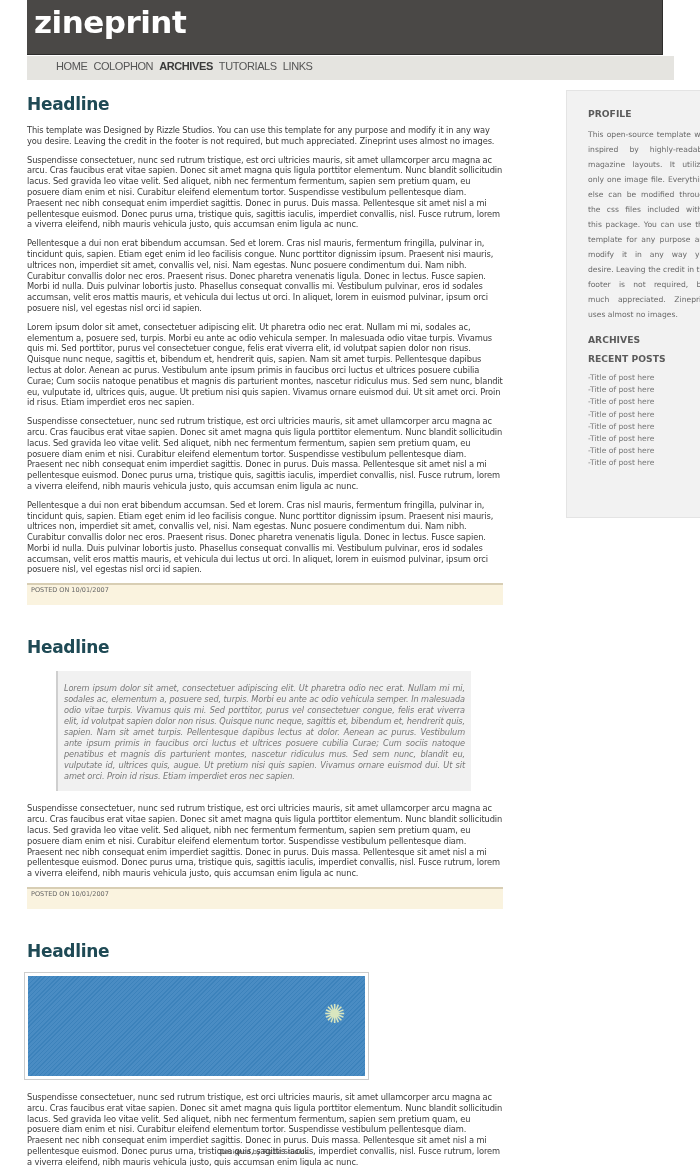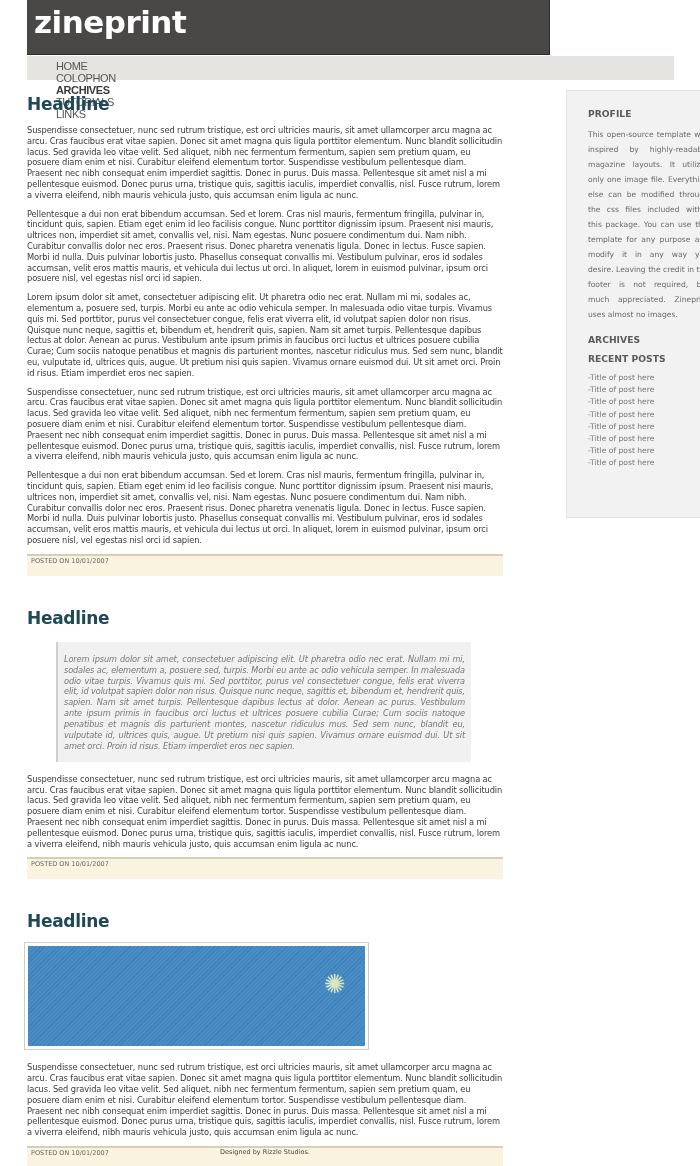--- a/index.html
+++ b/index.html
@@ -1,32 +1,32 @@
 <!DOCTYPE html>
 <html><head>
 <meta charset="utf-8">
 <style>
   * { box-sizing: border-box; margin: 0; padding: 0; }
   html, body { width: 700px; background: #ffffff; }
   body { font-family: "DejaVu Sans", sans-serif; color: #333; }
   .wrap { position: relative; width: 700px; min-height: 1166px; }
   .header {
-    position: absolute; left: 27px; top: 0; width: 523px; height: 55px;
+    position: absolute; left: 27px; top: 0; width: 636px; height: 55px;
     background: #4a4846; border-right: 1px solid #2e2d2c; border-bottom: 1px solid #2e2d2c;
   }
   .logo {
     position: absolute; left: 7px; top: 4px;
     font-family: "DejaVu Sans", sans-serif; font-weight: bold;
     font-size: 31px; color: #ffffff; letter-spacing: -0.5px;
   }
   .nav {
     position: absolute; left: 27px; top: 56px; width: 647px; height: 24px;
     background: #e5e4e0;
   }
-  .nav ul { list-style: none; display: flex; padding-left: 29px; padding-top: 4px; flex-direction: column; }
+  .nav ul { list-style: none; display: flex; padding-left: 29px; padding-top: 4px; }
   .nav li {
     font-family: "Liberation Sans", sans-serif; font-size: 11px; color: #555;
     margin-right: 6px; letter-spacing: -0.4px; cursor: pointer; text-transform: uppercase;
   }
   .nav li.active { font-weight: bold; color: #3a3a3a; }
 
   .main { position: absolute; left: 27px; top: 94px; width: 476px; }
   .post { margin-bottom: 32px; }
   .post h2 {
     font-family: "DejaVu Sans", sans-serif; font-size: 17px; font-weight: bold;
@@ -99,20 +99,21 @@
       <li class="active">ARCHIVES</li>
       <li>TUTORIALS</li>
       <li>LINKS</li>
     </ul>
   </div>
 
   <div class="main">
 
     <div class="post">
       <h2>Headline</h2>
+      <p>This template was Designed by Rizzle Studios. You can use this template for any purpose and modify it in any way you desire. Leaving the credit in the footer is not required, but much appreciated. Zineprint uses almost no images.</p>
       <p>Suspendisse consectetuer, nunc sed rutrum tristique, est orci ultricies mauris, sit amet ullamcorper arcu magna ac arcu. Cras faucibus erat vitae sapien. Donec sit amet magna quis ligula porttitor elementum. Nunc blandit sollicitudin lacus. Sed gravida leo vitae velit. Sed aliquet, nibh nec fermentum fermentum, sapien sem pretium quam, eu posuere diam enim et nisi. Curabitur eleifend elementum tortor. Suspendisse vestibulum pellentesque diam. Praesent nec nibh consequat enim imperdiet sagittis. Donec in purus. Duis massa. Pellentesque sit amet nisl a mi pellentesque euismod. Donec purus urna, tristique quis, sagittis iaculis, imperdiet convallis, nisl. Fusce rutrum, lorem a viverra eleifend, nibh mauris vehicula justo, quis accumsan enim ligula ac nunc.</p>
       <p>Pellentesque a dui non erat bibendum accumsan. Sed et lorem. Cras nisl mauris, fermentum fringilla, pulvinar in, tincidunt quis, sapien. Etiam eget enim id leo facilisis congue. Nunc porttitor dignissim ipsum. Praesent nisi mauris, ultrices non, imperdiet sit amet, convallis vel, nisi. Nam egestas. Nunc posuere condimentum dui. Nam nibh. Curabitur convallis dolor nec eros. Praesent risus. Donec pharetra venenatis ligula. Donec in lectus. Fusce sapien. Morbi id nulla. Duis pulvinar lobortis justo. Phasellus consequat convallis mi. Vestibulum pulvinar, eros id sodales accumsan, velit eros mattis mauris, et vehicula dui lectus ut orci. In aliquet, lorem in euismod pulvinar, ipsum orci posuere nisl, vel egestas nisl orci id sapien.</p>
       <p>Lorem ipsum dolor sit amet, consectetuer adipiscing elit. Ut pharetra odio nec erat. Nullam mi mi, sodales ac, elementum a, posuere sed, turpis. Morbi eu ante ac odio vehicula semper. In malesuada odio vitae turpis. Vivamus quis mi. Sed porttitor, purus vel consectetuer congue, felis erat viverra elit, id volutpat sapien dolor non risus. Quisque nunc neque, sagittis et, bibendum et, hendrerit quis, sapien. Nam sit amet turpis. Pellentesque dapibus lectus at dolor. Aenean ac purus. Vestibulum ante ipsum primis in faucibus orci luctus et ultrices posuere cubilia Curae; Cum sociis natoque penatibus et magnis dis parturient montes, nascetur ridiculus mus. Sed sem nunc, blandit eu, vulputate id, ultrices quis, augue. Ut pretium nisi quis sapien. Vivamus ornare euismod dui. Ut sit amet orci. Proin id risus. Etiam imperdiet eros nec sapien.</p>
       <p>Suspendisse consectetuer, nunc sed rutrum tristique, est orci ultricies mauris, sit amet ullamcorper arcu magna ac arcu. Cras faucibus erat vitae sapien. Donec sit amet magna quis ligula porttitor elementum. Nunc blandit sollicitudin lacus. Sed gravida leo vitae velit. Sed aliquet, nibh nec fermentum fermentum, sapien sem pretium quam, eu posuere diam enim et nisi. Curabitur eleifend elementum tortor. Suspendisse vestibulum pellentesque diam. Praesent nec nibh consequat enim imperdiet sagittis. Donec in purus. Duis massa. Pellentesque sit amet nisl a mi pellentesque euismod. Donec purus urna, tristique quis, sagittis iaculis, imperdiet convallis, nisl. Fusce rutrum, lorem a viverra eleifend, nibh mauris vehicula justo, quis accumsan enim ligula ac nunc.</p>
       <p>Pellentesque a dui non erat bibendum accumsan. Sed et lorem. Cras nisl mauris, fermentum fringilla, pulvinar in, tincidunt quis, sapien. Etiam eget enim id leo facilisis congue. Nunc porttitor dignissim ipsum. Praesent nisi mauris, ultrices non, imperdiet sit amet, convallis vel, nisi. Nam egestas. Nunc posuere condimentum dui. Nam nibh. Curabitur convallis dolor nec eros. Praesent risus. Donec pharetra venenatis ligula. Donec in lectus. Fusce sapien. Morbi id nulla. Duis pulvinar lobortis justo. Phasellus consequat convallis mi. Vestibulum pulvinar, eros id sodales accumsan, velit eros mattis mauris, et vehicula dui lectus ut orci. In aliquet, lorem in euismod pulvinar, ipsum orci posuere nisl, vel egestas nisl orci id sapien.</p>
       <div class="postmeta">POSTED ON 10/01/2007</div>
     </div>
 
     <div class="post">
       <h2>Headline</h2>

